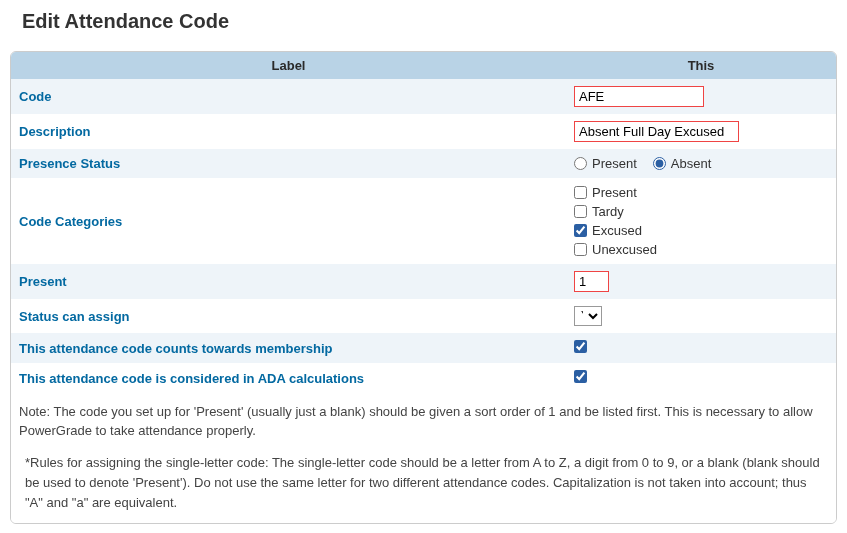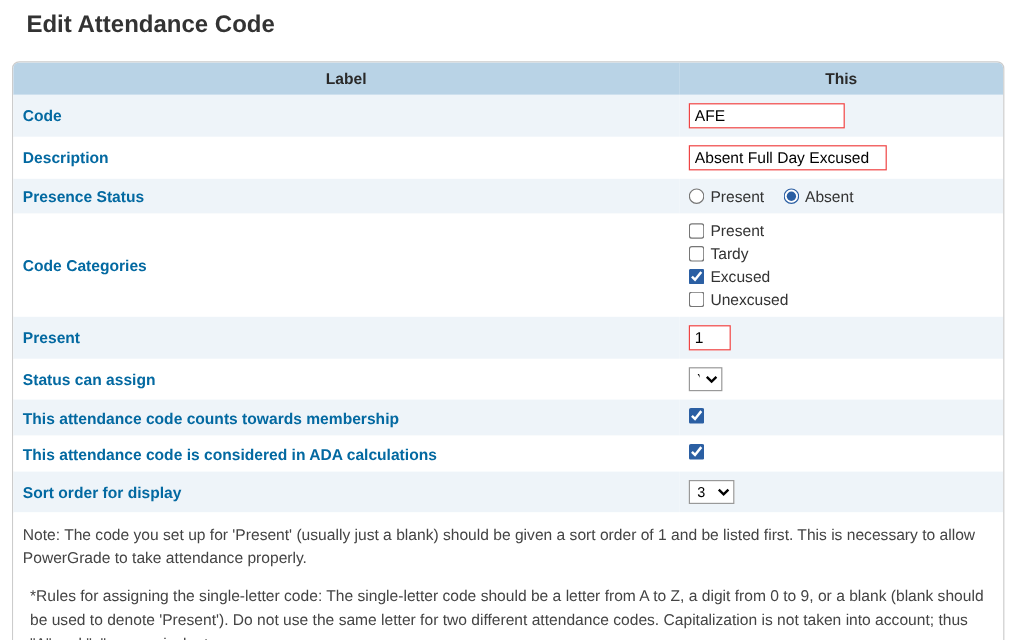--- a/index.html
+++ b/index.html
@@ -191,28 +191,20 @@
         </td>
       </tr>
 
       <tr>
         <td class="label">This attendance code is considered in ADA calculations</td>
         <td>
           <input type="checkbox" checked="" style="">
         </td>
       </tr>
 
-      <tr>
-        <td class="label">Sort order for display</td>
-        <td>
-          <select class="select-xs">
-            <option>3</option>
-          </select>
-        </td>
-      </tr>
 
       <tr class="note-row">
         <td colspan="2">Note: The code you set up for 'Present' (usually just a blank) should be given a sort order of 1 and be listed first. This is necessary to allow PowerGrade to take attendance properly.</td>
       </tr>
 
       <tr class="rules-row">
         <td colspan="2">*Rules for assigning the single-letter code: The single-letter code should be a letter from A to Z, a digit from 0 to 9, or a blank (blank should be used to denote 'Present'). Do not use the same letter for two different attendance codes. Capitalization is not taken into account; thus "A" and "a" are equivalent.</td>
       </tr>
 
     </tbody>

